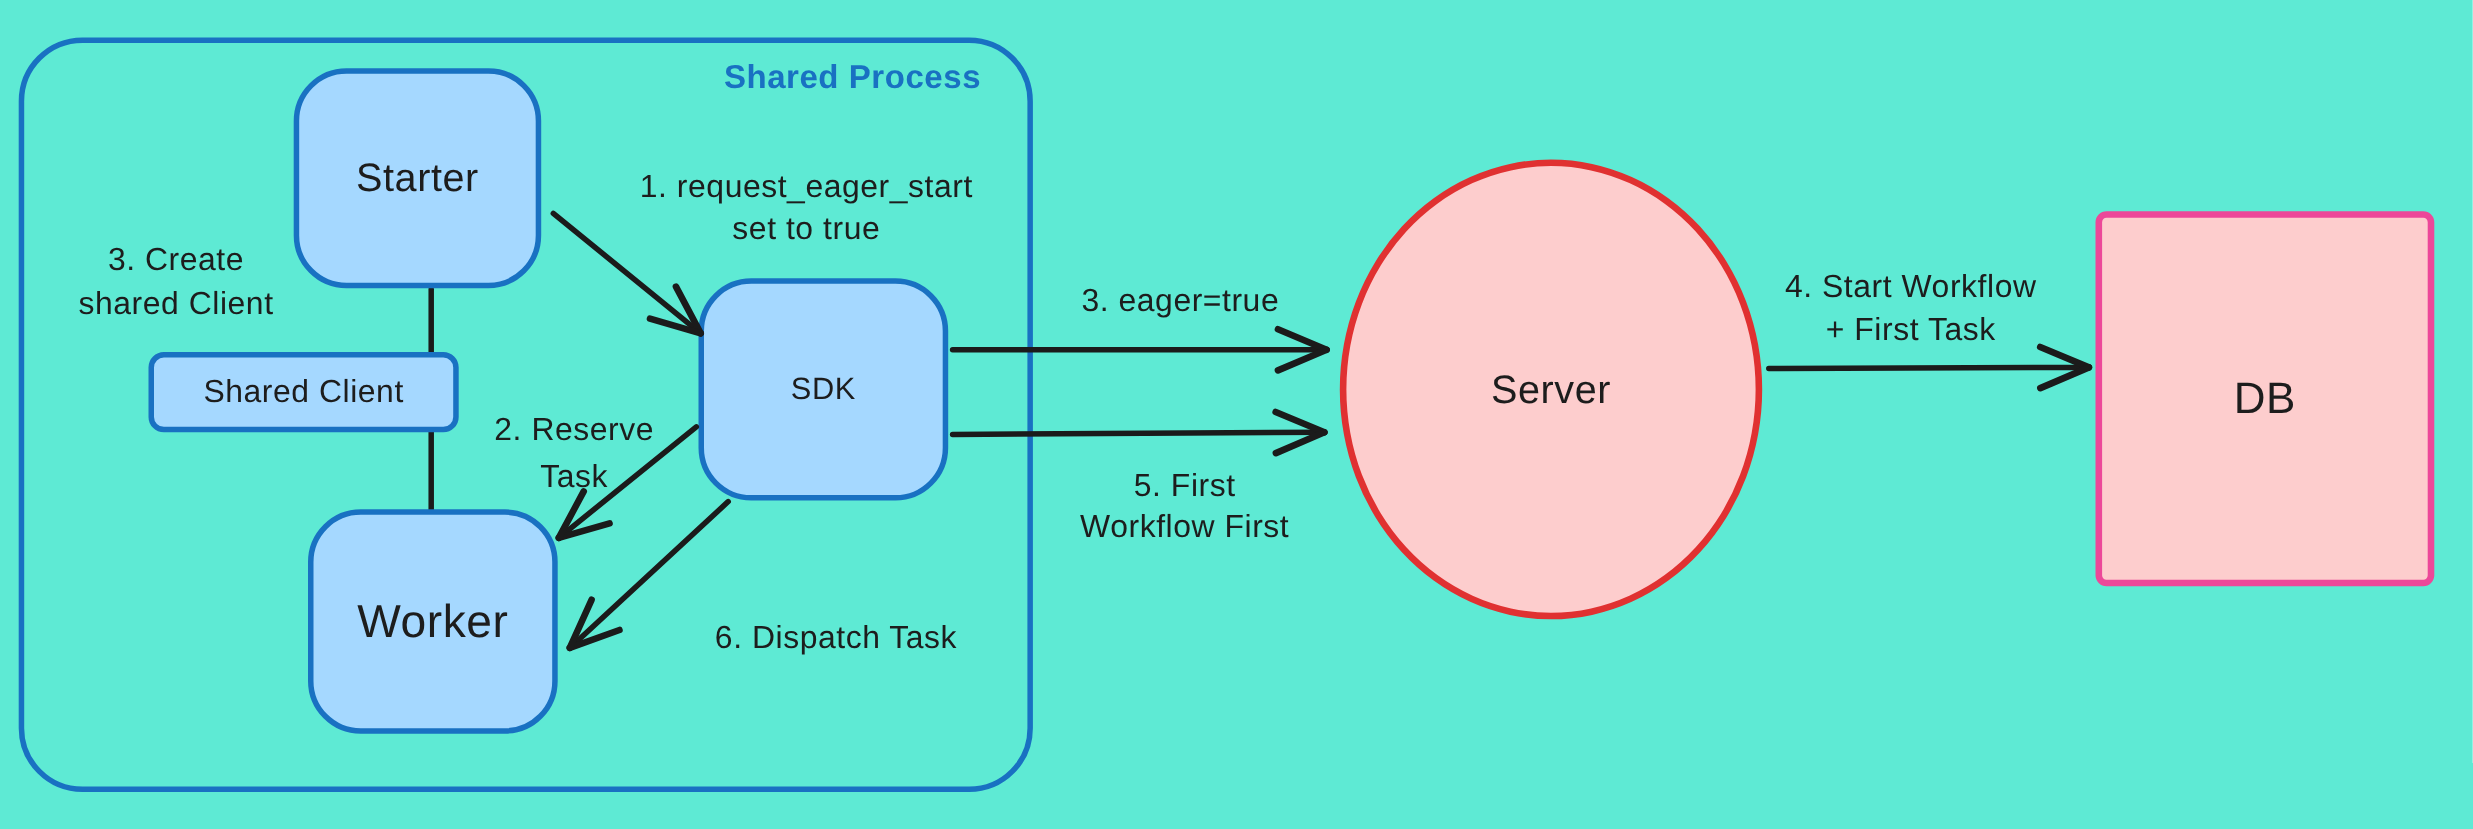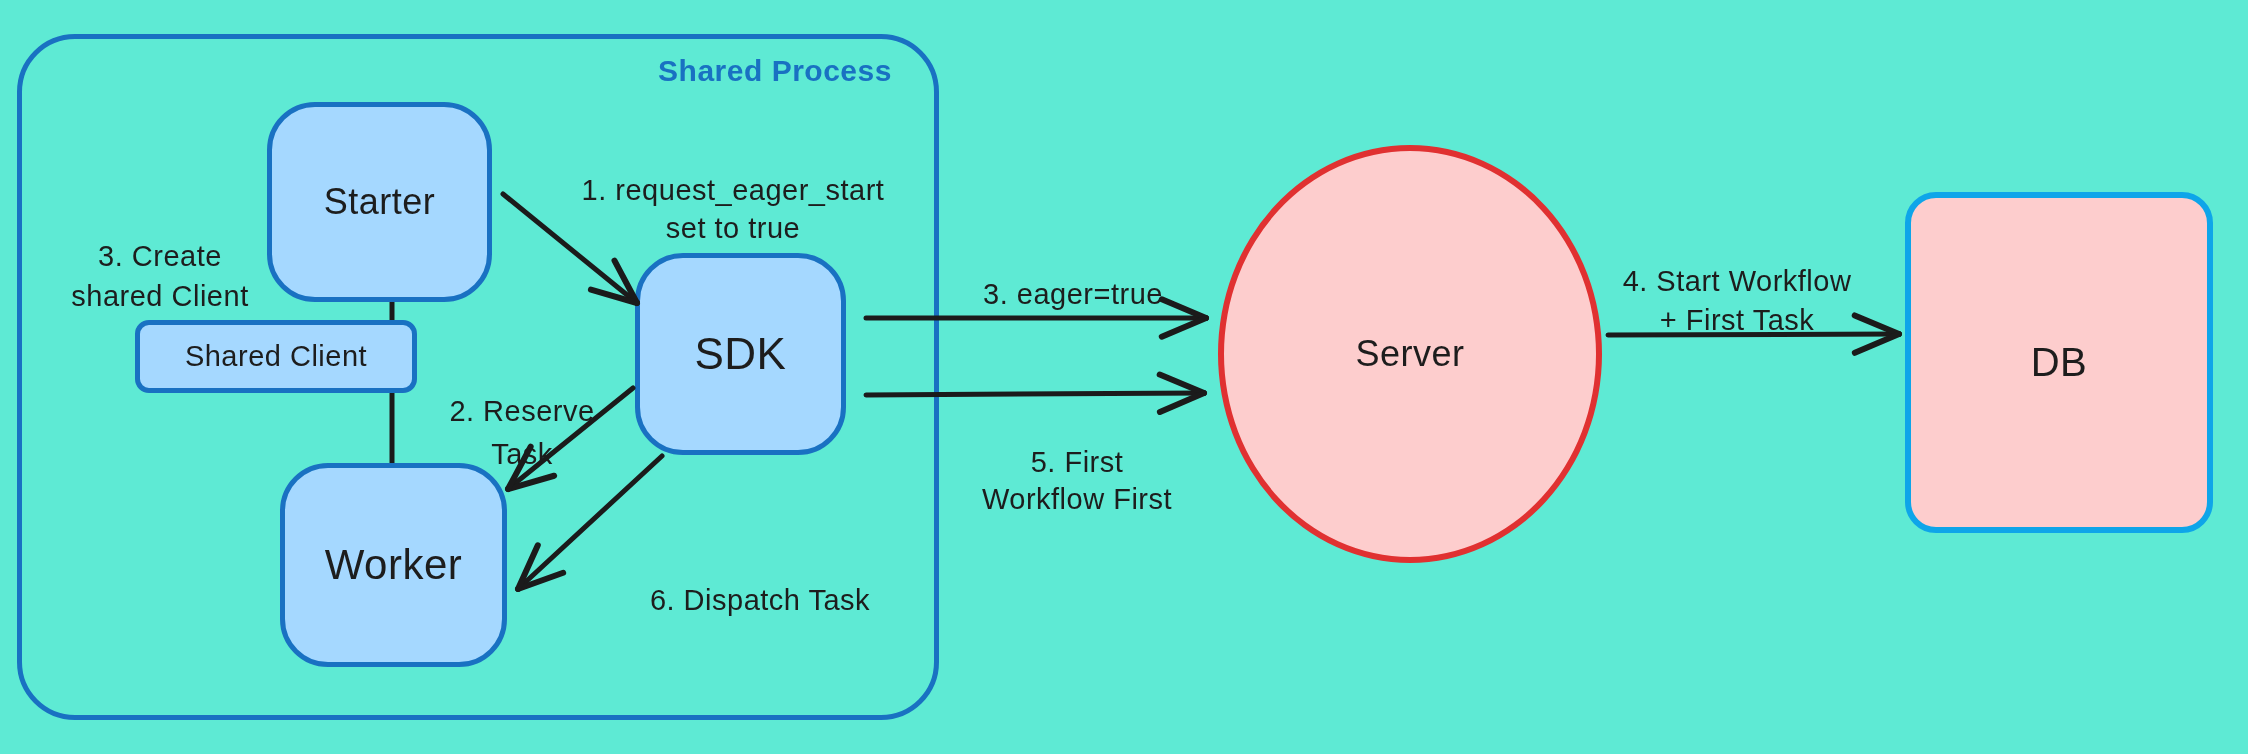--- a/index.html
+++ b/index.html
@@ -30,38 +30,38 @@
     position:absolute;left:17px;top:34px;width:922px;height:686px;
     box-sizing:border-box;border:5px solid #1971c2;border-radius:58px;
     background:transparent;z-index:0;
   }
   #shared-process-label{
     position:absolute;left:625px;top:54px;width:300px;
     text-align:center;color:#1971c2;font-size:30px;font-weight:bold;
     letter-spacing:0.5px;z-index:2;white-space:nowrap;
   }
 
-  #starter-box{left:267px;top:62px;width:225px;height:200px;border-radius:48px;font-size:36px;margin-top:40px;}
+  #starter-box{left:267px;top:62px;width:225px;height:200px;border-radius:48px;font-size:36px;}
   #shared-client-box{left:135px;top:320px;width:282px;height:73px;border-radius:14px;font-size:29px;}
   #worker-box{left:280px;top:463px;width:227px;height:204px;border-radius:48px;font-size:42px;}
-  #sdk-box{left:635px;top:253px;width:211px;height:202px;border-radius:48px;font-size:44px;}
+  #sdk-box{left:635px;top:253px;width:227px;height:202px;border-radius:48px;font-size:28px;}
 
   #server-ellipse{
     left:1218px;top:145px;width:384px;height:418px;border-radius:50%;
     background:#fdcdcd;border:6px solid #e03131;font-size:36px;
   }
   #db-box{
-    left:1905px;top:192px;width:308px;height:341px;border-radius:31px;
-    background:#fdcdcd;border:6px solid #0ea5e9;font-size:40px;
+    left:1905px;top:192px;width:308px;height:341px;border-radius:10px;
+    background:#fdcdcd;border:6px solid #ec4899;font-size:40px;
   }
 
   .annot{
     position:absolute;z-index:3;text-align:center;
     font-size:29px;line-height:40px;letter-spacing:0.5px;
-    white-space:nowrap;color:#1d1d1d;margin-top:20px;
+    white-space:nowrap;color:#1d1d1d;
   }
   #label-create-client{left:10px;top:216px;width:300px;}
   #label-request-eager{left:533px;top:151px;width:400px;line-height:38px;}
   #label-reserve-slot{left:402px;top:370px;width:240px;line-height:43px;}
   #label-dispatch-task{left:610px;top:560px;width:300px;}
   #label-eager-true{left:923px;top:254px;width:300px;}
   #label-first-wft{left:927px;top:424px;width:300px;line-height:37px;}
   #label-start-workflow{left:1587px;top:242px;width:300px;line-height:39px;}
 </style>
 </head>

